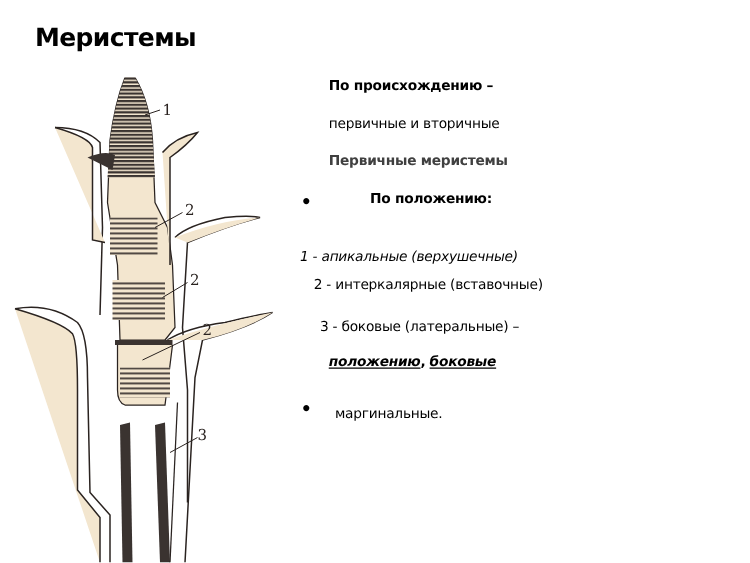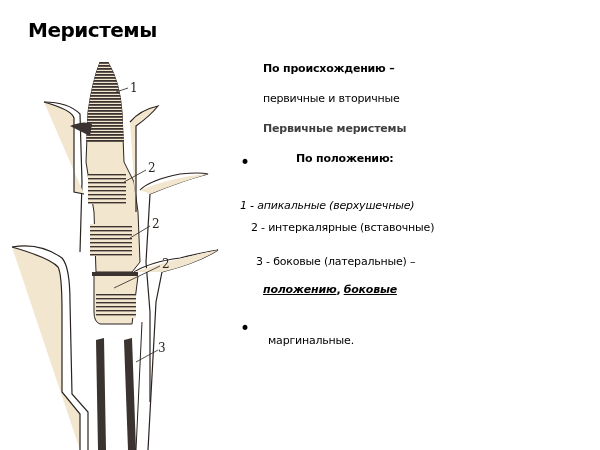--- a/index.html
+++ b/index.html
@@ -93,13 +93,13 @@
 <div class="text" style="left:240px;top:199px;font-style:italic;">1 - апикальные (верхушечные)</div>
 <div class="text" style="left:240px;top:221px;margin-left:11px;">2 - интеркалярные (вставочные)</div>
 <div class="text" style="left:256px;top:255px;">3 - боковые (латеральные) –</div>
 
 <div class="text" style="left:263px;top:283px;">
   <span class="ul">положению</span><span class="bold">,</span>
   <span class="ul">боковые</span>
 </div>
 
 <div class="bullet" style="left:240px;top:318px;">•</div>
-<div class="text" style="left:268px;top:334px;text-align:center;">маргинальные.</div>
+<div class="text" style="left:268px;top:324px;text-align:center;">маргинальные.</div>
 
 </body></html>

